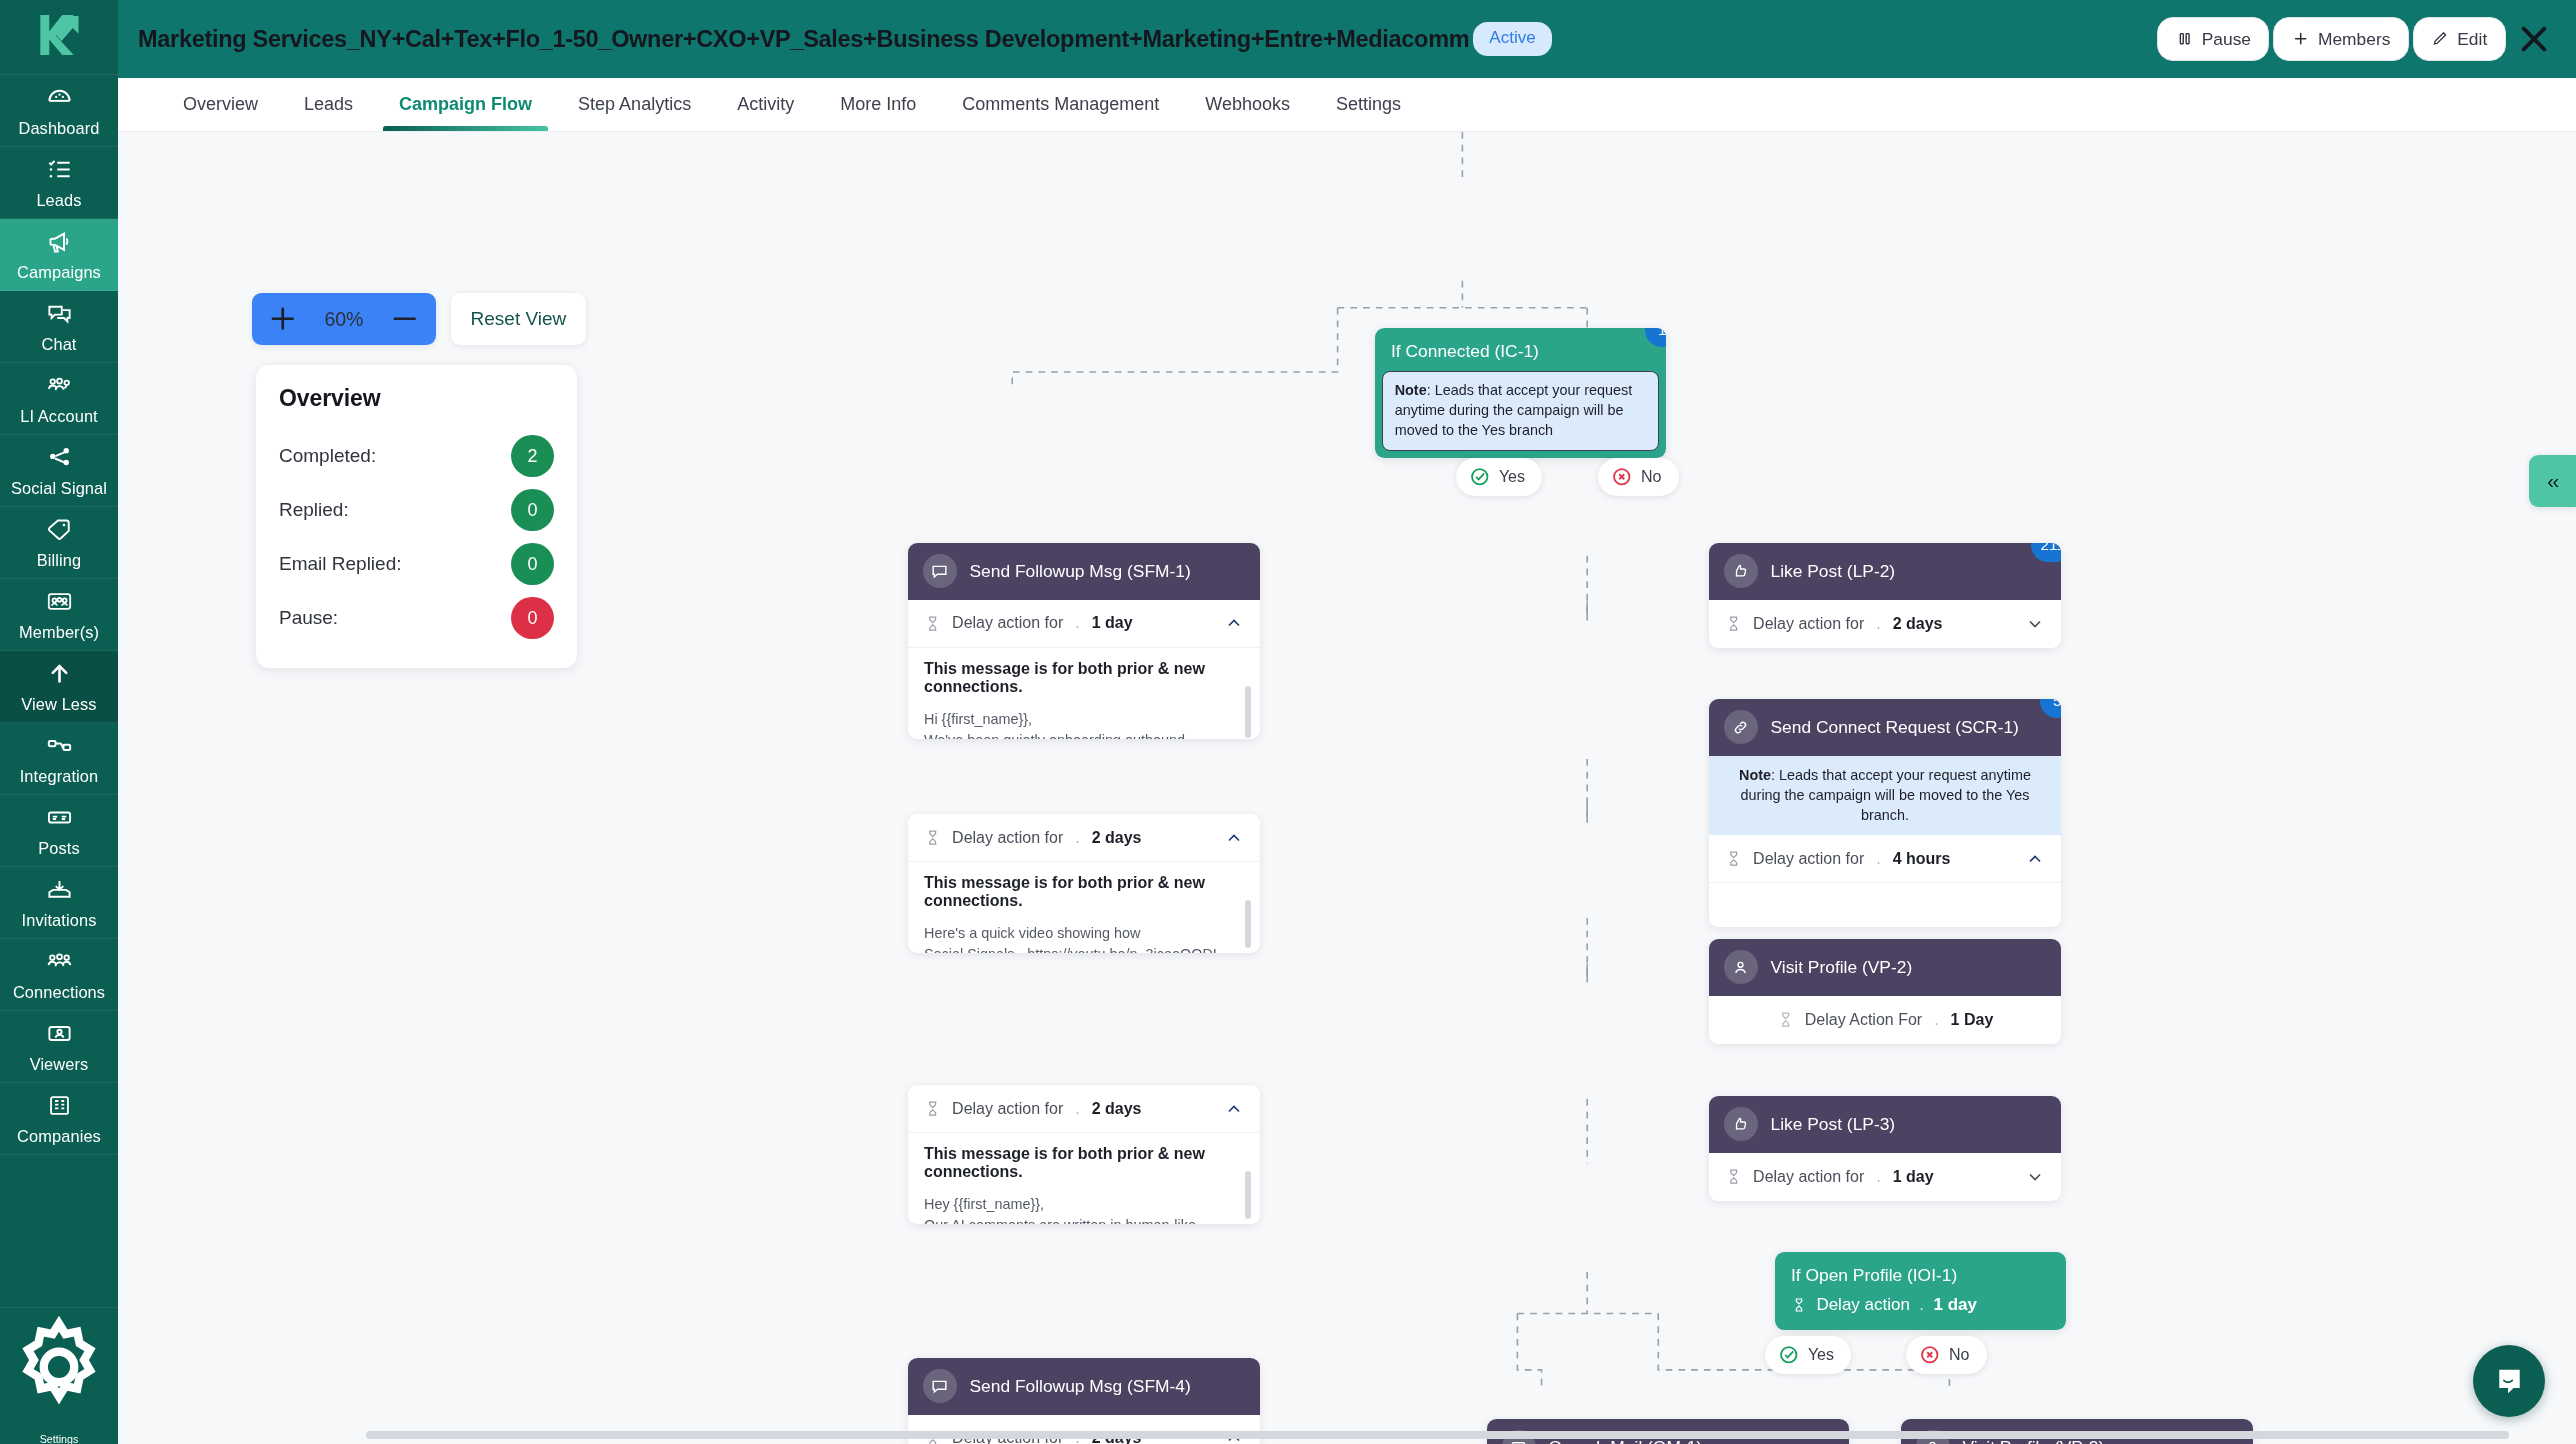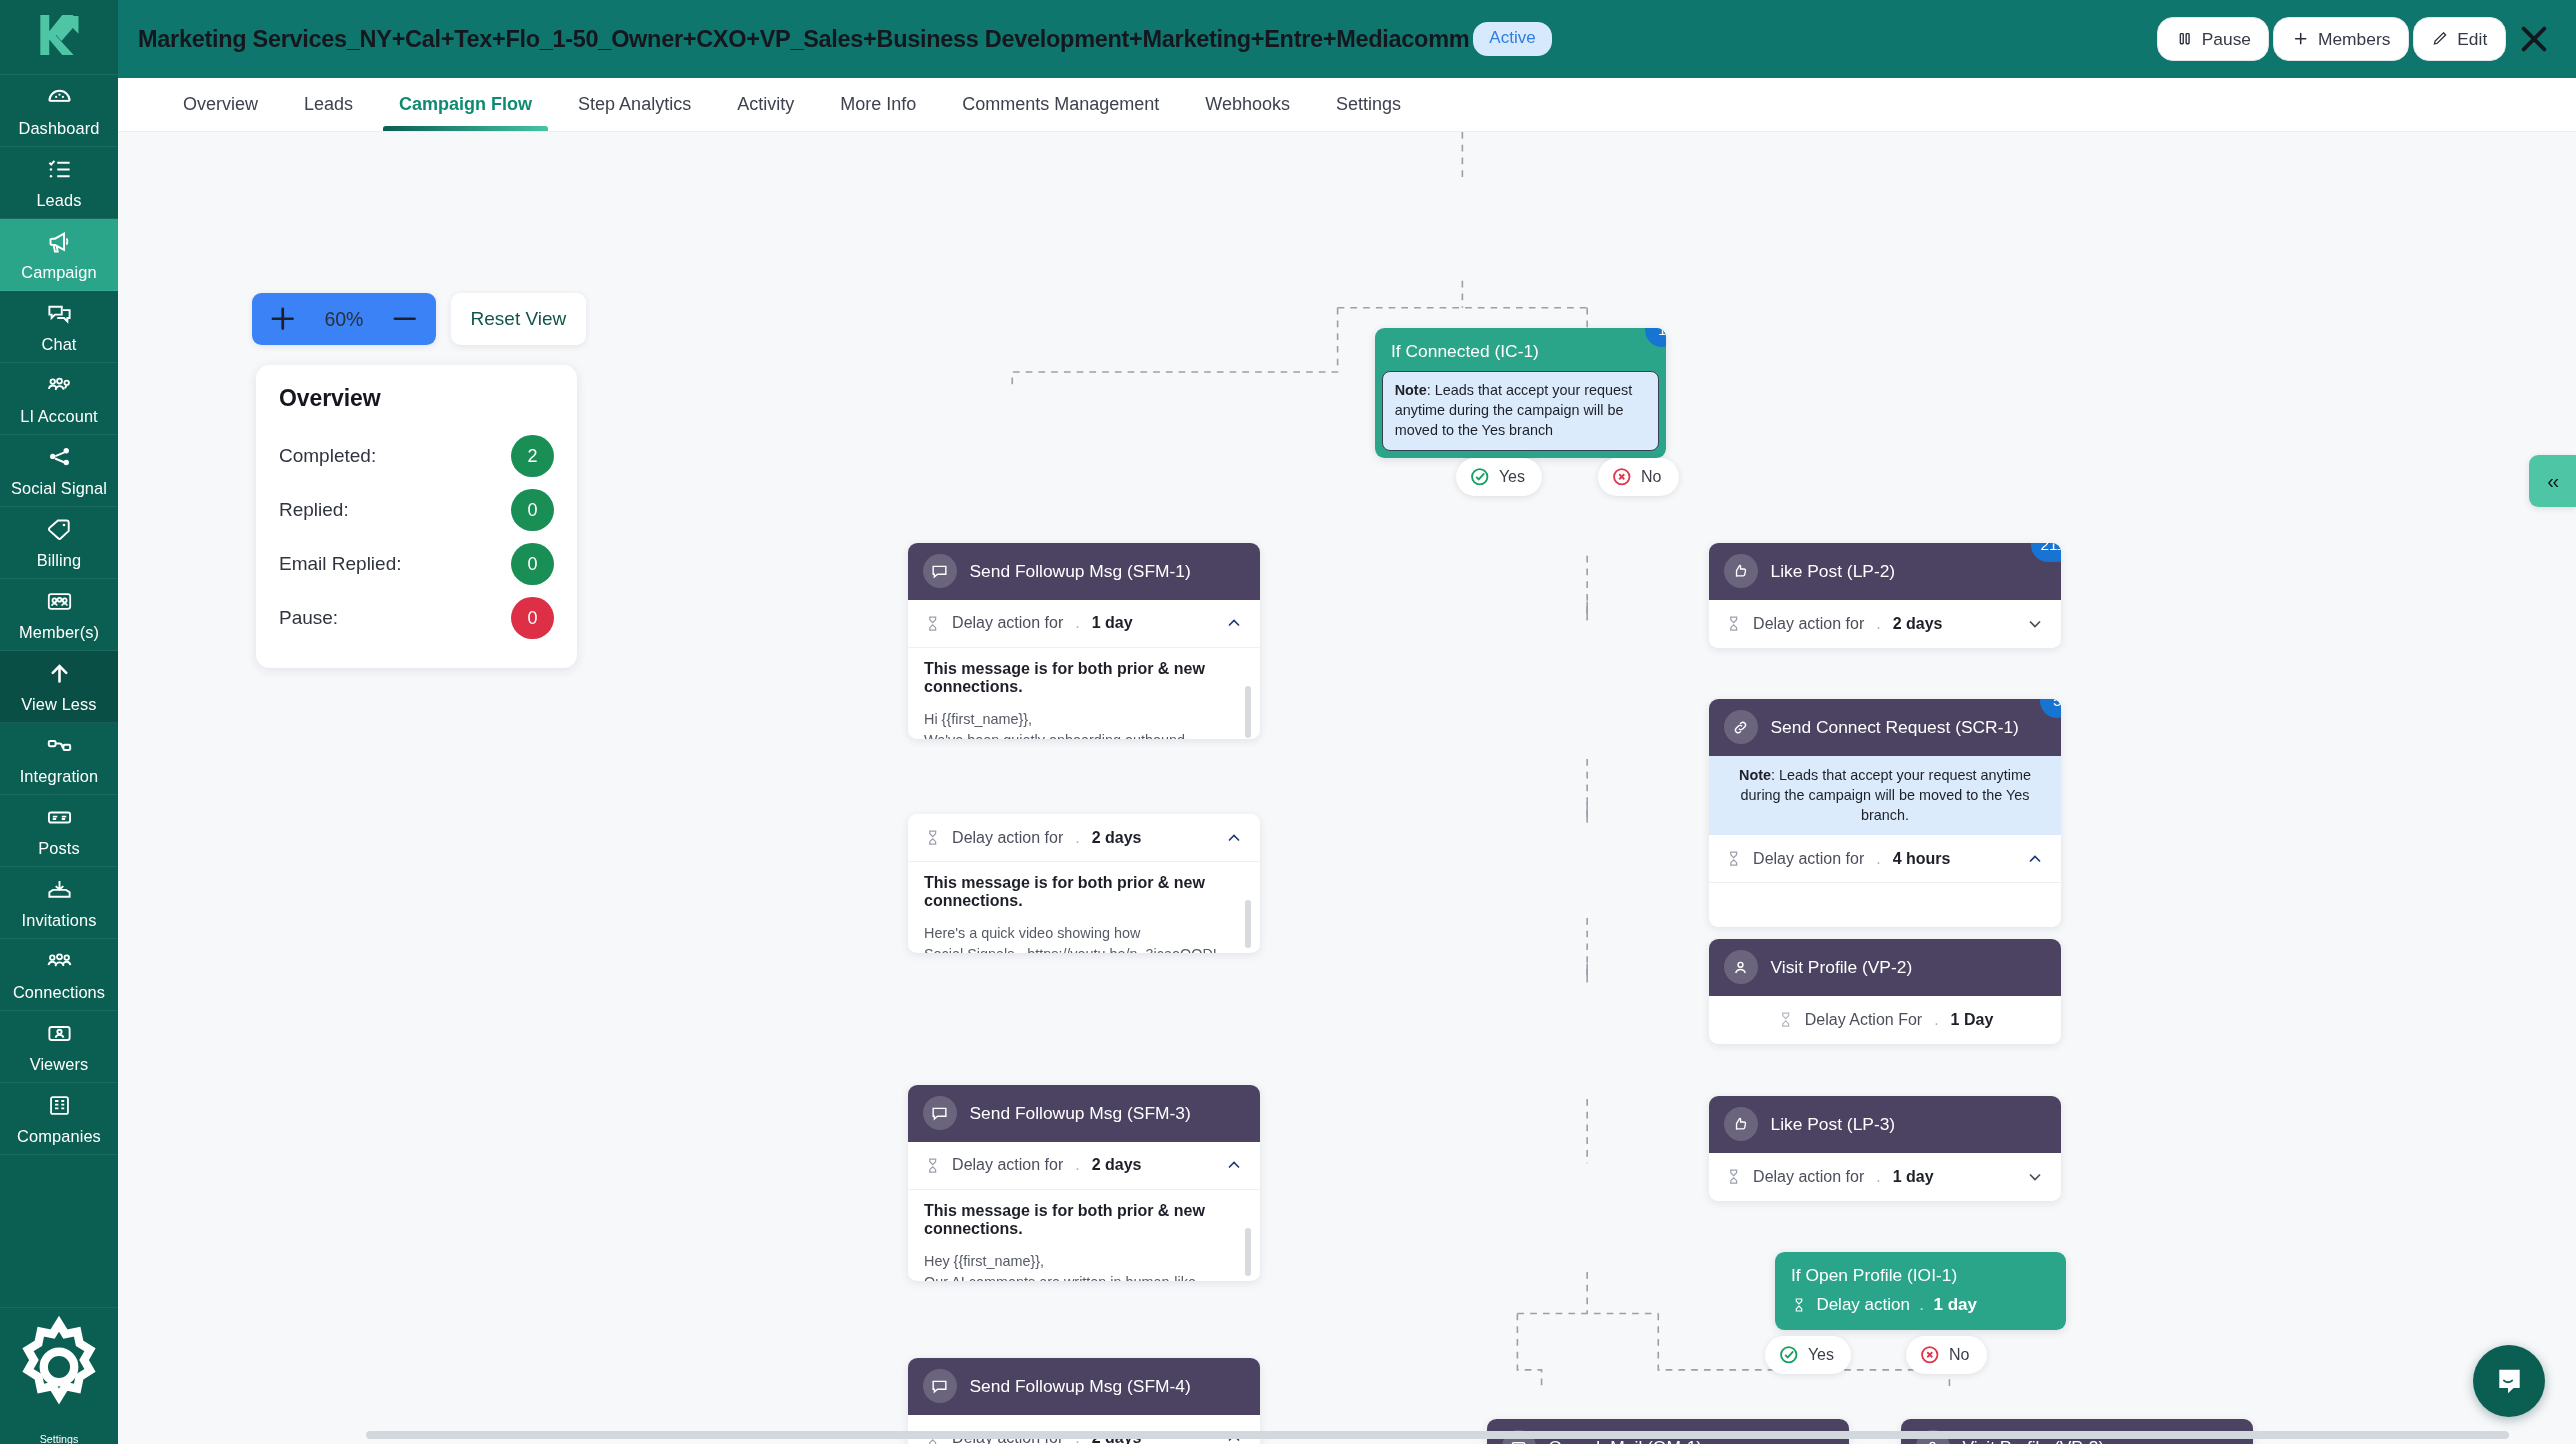--- a/index.html
+++ b/index.html
@@ -285,21 +285,21 @@
         </svg>
       <span class="lbl">Leads</span>
     </div>
 
     <div class="nav-item active">
       <svg class="ic" viewBox="0 0 24 24" fill="none" stroke="#fff" stroke-width="1.7">
           <path d="M4 9.5v4a1.5 1.5 0 001.5 1.5H8l8 4.5V5L8 9.5H5.5A1.5 1.5 0 004 11z"></path>
           <path d="M18 9.5c1.3.6 1.3 4.4 0 5"></path>
           <path d="M6.8 15.5L8 21h2.4l-1-5.5"></path>
         </svg>
-      <span class="lbl">Campaign</span>
+      <span class="lbl">Campaigns</span>
     </div>
 
     <div class="nav-item">
       <svg class="ic" viewBox="0 0 24 24" fill="none" stroke="#fff" stroke-width="1.7">
           <path d="M3 6h11v7H8l-3 3v-3H3z"></path>
           <path d="M10 16h6l3 3v-3h2V9h-6"></path>
         </svg>
       <span class="lbl">Chat</span>
     </div>
 
@@ -617,28 +617,20 @@
               <div class="body-text">Here's a quick video showing how
 Social Signals  - https://youtu.be/n_3jcaoQODI
 &amp;</div>
               <div class="mini-scroll" style="top:38px; height:48px;"></div>
             </div>
           </div>
         </div>
 
         <div class="node" style="left:790px; top:953px; width:352px;">
           <div class="node-card">
-            <div class="node-head">
-              <span class="nico">
-                  <svg viewBox="0 0 24 24" fill="none" stroke="#fff" stroke-width="1.8">
-                    <path d="M4 5.5h16v10H9.5L5.5 19v-3.5H4z"></path>
-                  </svg>
-                </span>
-              <span>Send Followup Msg (SFM-3)</span>
-            </div>
             <div class="delay-row">
               <svg class="hg" viewBox="0 0 24 24" fill="none" stroke="#7b8090" stroke-width="1.7">
                   <path d="M7 3h10M7 21h10M8 3v3.5l4 4 4-4V3M8 21v-3.5l4-4 4 4V21"></path>
                 </svg>
               <span class="delay-lbl">Delay action for</span>
               <span class="delay-dot">.</span>
               <span class="delay-val">2 days</span>
               <svg class="chev" viewBox="0 0 24 24" fill="none" stroke="#1b3b6d" stroke-width="2">
                   <path d="M6 15l6-6 6 6"></path>
                 </svg>

